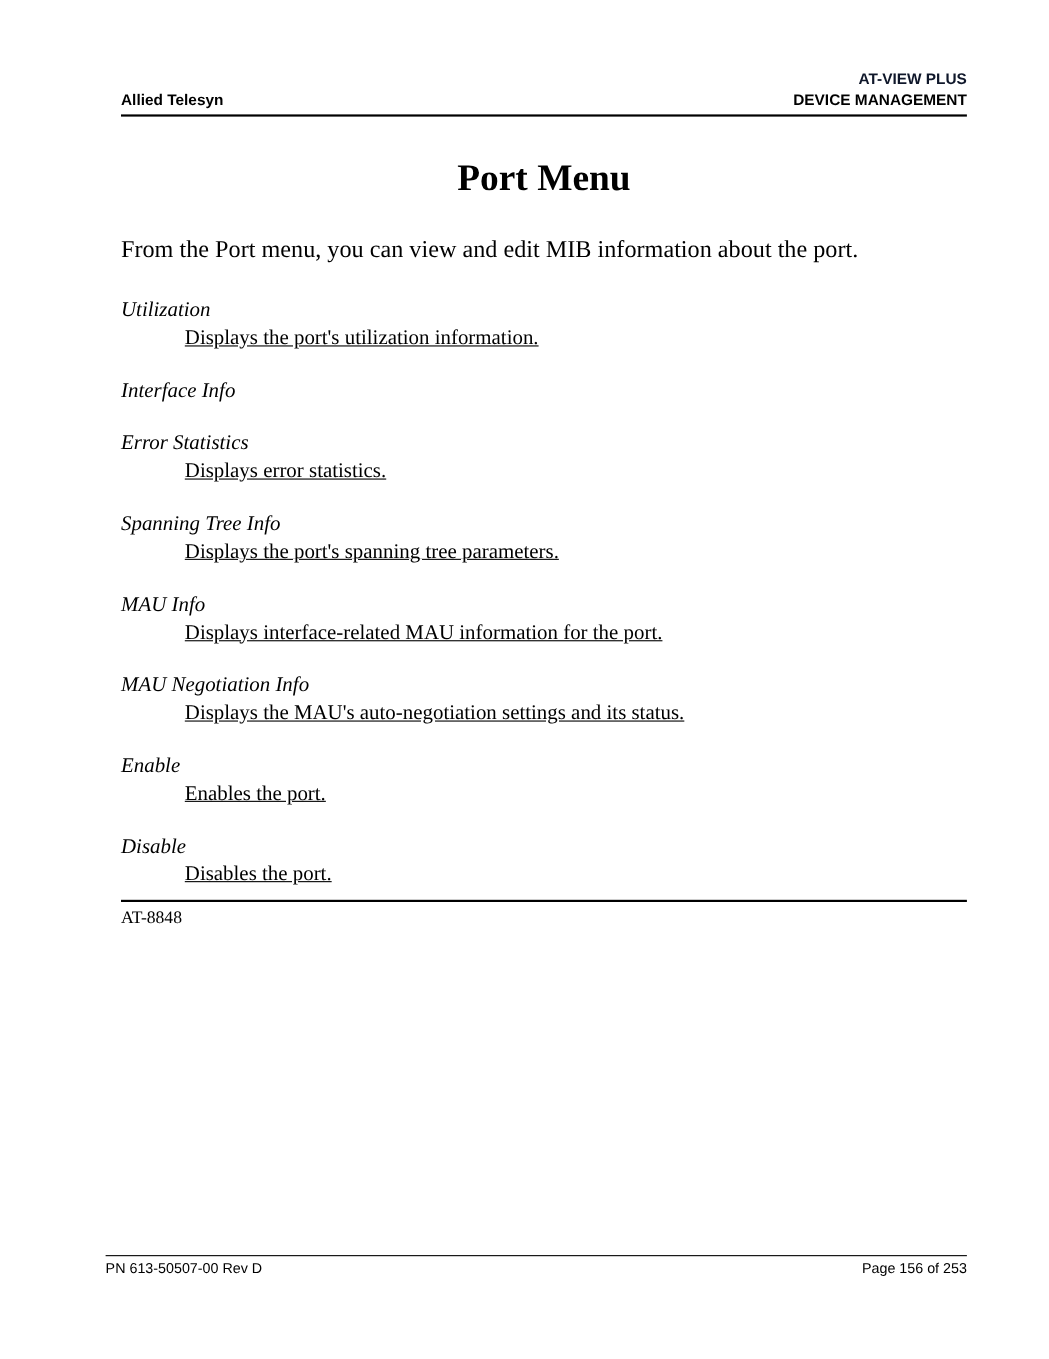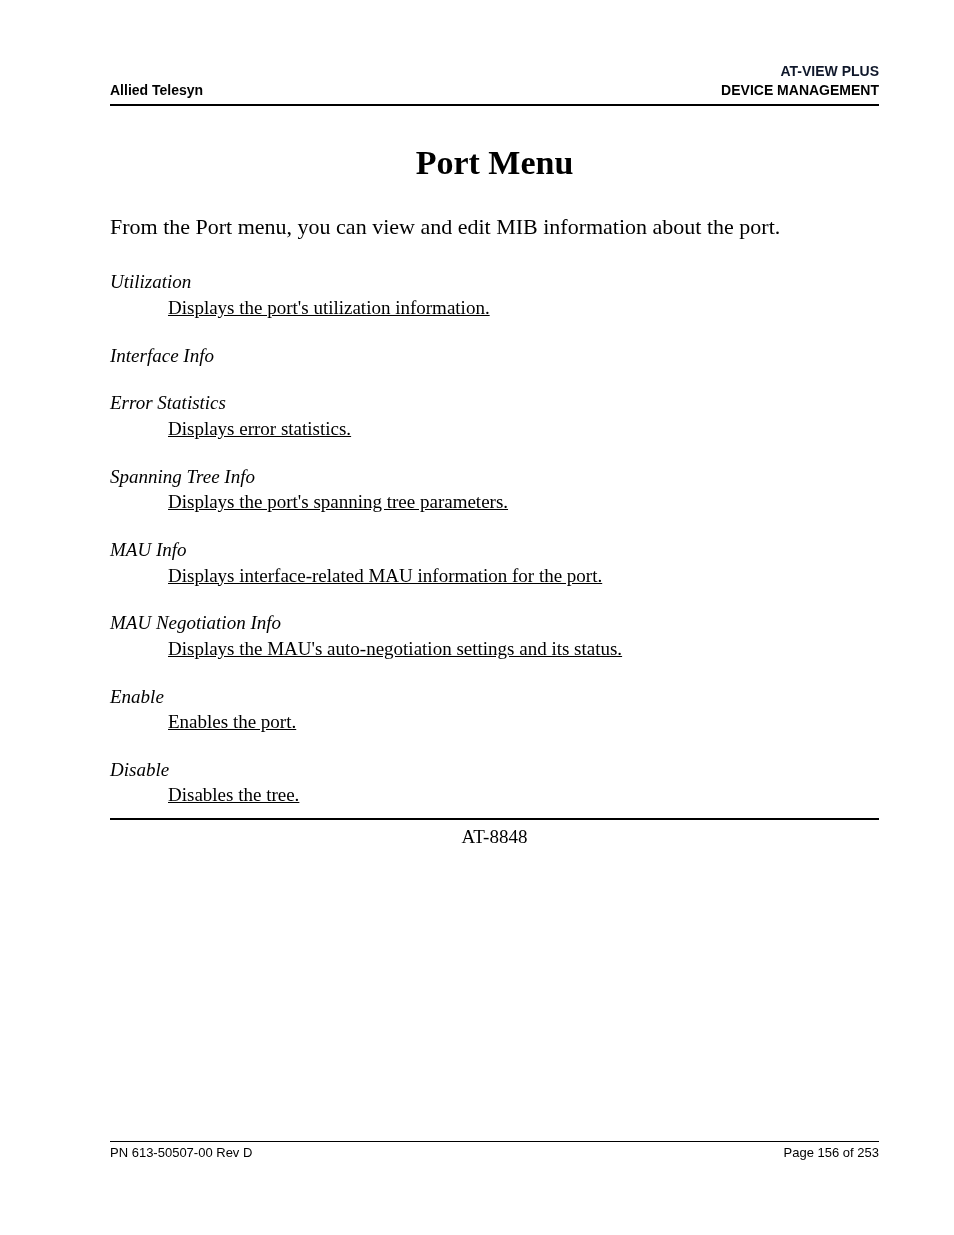--- a/index.html
+++ b/index.html
@@ -50,27 +50,27 @@
     line-height: 1.35;
     padding-left: 58px;
     text-decoration: underline;
   }
   .section-rule {
     border: none;
     border-top: 2px solid #000;
     margin-top: 10px;
   }
   .model {
-    text-align: center;
-    font-size: 19px;
+    text-align: left;
+    font-size: 16px;
     margin-top: 6px;
   }
   .footer {
     position: absolute;
-    left: 110px;
+    left: 96px;
     right: 75px;
     bottom: 75px;
   }
   .footer-rule {
     border: none;
     border-top: 1px solid #000;
   }
   .footer-row {
     display: flex;
     justify-content: space-between;
@@ -119,21 +119,21 @@
   <div class="entry">
     <div class="term">MAU Negotiation Info</div>
     <div class="desc">Displays the MAU's auto-negotiation settings and its status.</div>
   </div>
   <div class="entry">
     <div class="term">Enable</div>
     <div class="desc">Enables the port.</div>
   </div>
   <div class="entry" style="margin-bottom:0">
     <div class="term">Disable</div>
-    <div class="desc">Disables the tree.</div>
+    <div class="desc">Disables the port.</div>
   </div>
 
   <hr class="section-rule">
   <div class="model">AT-8848</div>
 
   <div class="footer">
     <hr class="footer-rule">
     <div class="footer-row">
       <span>PN 613-50507-00 Rev D</span>
       <span>Page 156 of 253</span>

